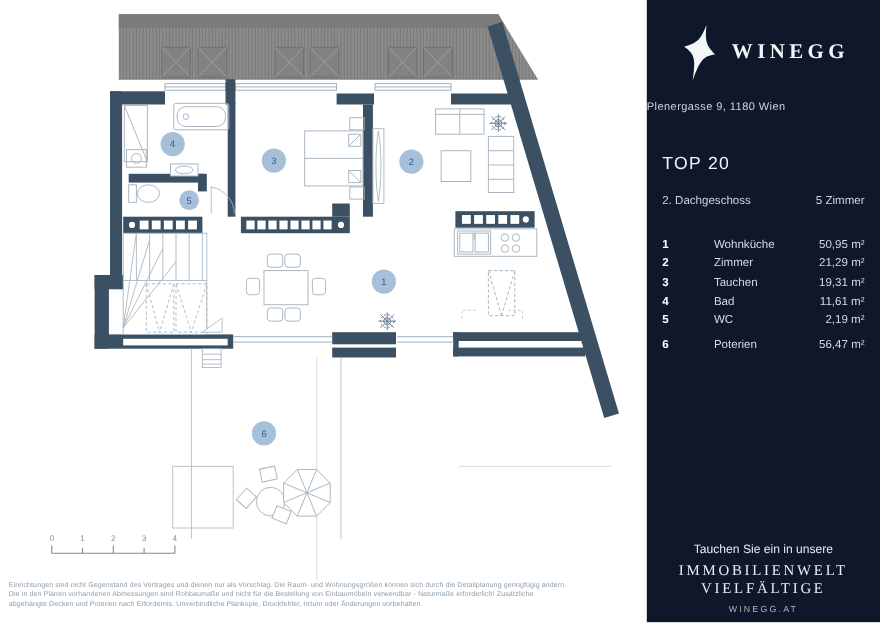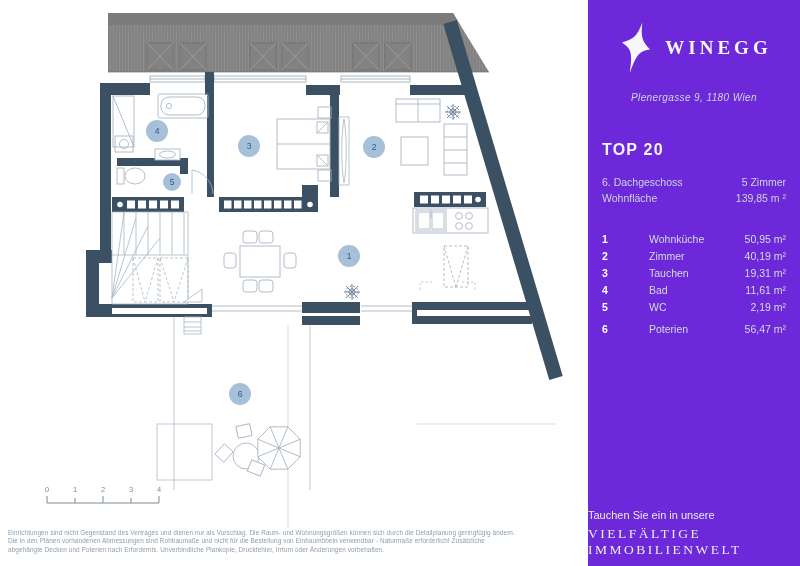--- a/index.html
+++ b/index.html
@@ -3,35 +3,35 @@
 <meta charset="utf-8">
 <style>
   html,body{margin:0;padding:0;background:#fff;}
   .page{position:relative;width:800px;height:566px;background:#ffffff;overflow:hidden;
         font-family:"Liberation Sans",sans-serif;}
   
   .plan-wrap{position:absolute;left:0;top:0;width:588px;height:566px;}
   .disclaimer{position:absolute;left:8px;top:529px;width:572px;
       font-size:6.4px;line-height:1.3;color:#8c9dac;letter-spacing:.1px;}
   
-  .sidebar{position:absolute;left:588px;top:0;width:212px;height:566px;background:#6d28d9;color:#fff;}
+  .sidebar{position:absolute;left:588px;top:0;width:212px;height:566px;background:#0f172a;color:#fff;}
   .brand{display:flex;align-items:center;justify-content:center;gap:9px;margin-top:20px;}
   .brand-text{font-family:"Liberation Serif",serif;font-weight:600;font-size:19px;
       letter-spacing:4px;line-height:1.22;color:#f4f6f8;}
-  .address{text-align:center;margin-top:16px;font-size:10px;color:#cdd6de;letter-spacing:.4px;font-style:italic;}
-  .unit-title{margin:38px 0 0 14px;font-size:16px;font-weight:bold;letter-spacing:1.2px;color:#f2f5f7;}
+  .address{text-align:left;margin-top:16px;font-size:10px;color:#cdd6de;letter-spacing:.4px;}
+  .unit-title{margin:38px 0 0 14px;font-size:16px;font-weight:normal;letter-spacing:1.2px;color:#f2f5f7;}
   .unit-info{margin:15px 14px 0 14px;font-size:10.5px;color:#ccd5dd;}
   .unit-info .row{display:flex;justify-content:space-between;line-height:1.55;}
   .room-list{list-style:none;margin:26px 14px 0 14px;padding:0;font-size:10.5px;}
   .room-list li{display:flex;margin-bottom:4.6px;line-height:1.2;}
   .room-list li.gap{margin-top:9px;}
   .room-nr{width:17px;font-weight:bold;color:#ffffff;}
   .room-name{flex:1;color:#d3dbe2;margin-left:30px;}
   .room-area{color:#d3dbe2;}
-  .side-footer{position:absolute;bottom:8px;left:0;width:100%;text-align:left;}
+  .side-footer{position:absolute;bottom:8px;left:0;width:100%;text-align:center;}
   .sf-line1{font-size:11px;color:#e8edf1;margin-bottom:5px;}
   .sf-serif{font-family:"Liberation Serif",serif;font-size:13.5px;letter-spacing:2.5px;
       color:#e9edf1;line-height:1.2;}
   .sf-web{font-size:8px;letter-spacing:2px;color:#a9b5c0;margin-top:6px;}
 </style>
 </head>
 <body>
 
 <div class="page">
 
@@ -335,39 +335,35 @@
       <div class="brand-text">
         <div>WINEGG</div>
       </div>
     </div>
     <div class="address">Plenergasse 9, 1180 Wien</div>
 
     <h1 class="unit-title">TOP 20</h1>
 
     <div class="unit-info">
       <div class="row">
-        <span>6. Dachgeschoss</span>
+        <span>2. Dachgeschoss</span>
         <span>5 Zimmer</span>
-      </div>
-      <div class="row">
-        <span>Wohnfläche</span>
-        <span>139,85 m ²</span>
       </div>
     </div>
 
     <ul class="room-list">
       <li>
         <span class="room-nr">1</span>
         <span class="room-name">Wohnküche</span>
         <span class="room-area">50,95 m²</span>
       </li>
       <li>
         <span class="room-nr">2</span>
         <span class="room-name">Zimmer</span>
-        <span class="room-area">40,19 m²</span>
+        <span class="room-area">21,29 m²</span>
       </li>
       <li>
         <span class="room-nr">3</span>
         <span class="room-name">Tauchen</span>
         <span class="room-area">19,31 m²</span>
       </li>
       <li>
         <span class="room-nr">4</span>
         <span class="room-name">Bad</span>
         <span class="room-area">11,61 m²</span>
@@ -379,18 +375,19 @@
       </li>
       <li class="gap">
         <span class="room-nr">6</span>
         <span class="room-name">Poterien</span>
         <span class="room-area">56,47 m²</span>
       </li>
     </ul>
 
     <div class="side-footer">
       <div class="sf-line1">Tauchen Sie ein in unsere</div>
+      <div class="sf-serif">IMMOBILIENWELT</div>
       <div class="sf-serif">VIELFÄLTIGE</div>
-      <div class="sf-serif">IMMOBILIENWELT</div>
+      <div class="sf-web">WINEGG.AT</div>
     </div>
   </aside>
 
 </div>
 
 </body></html>

